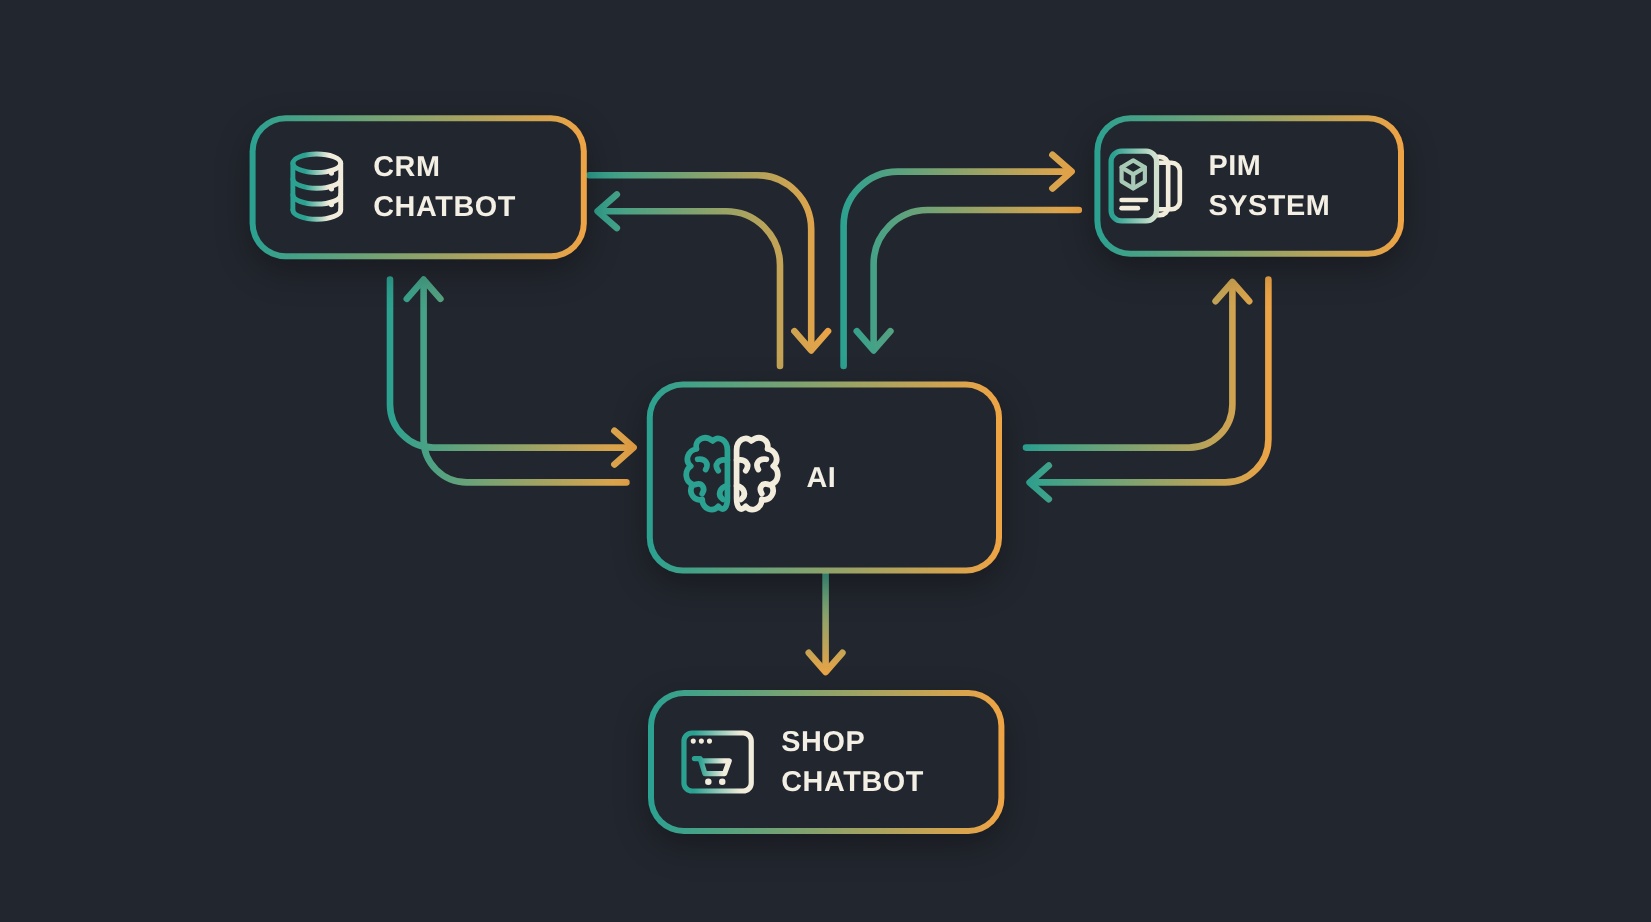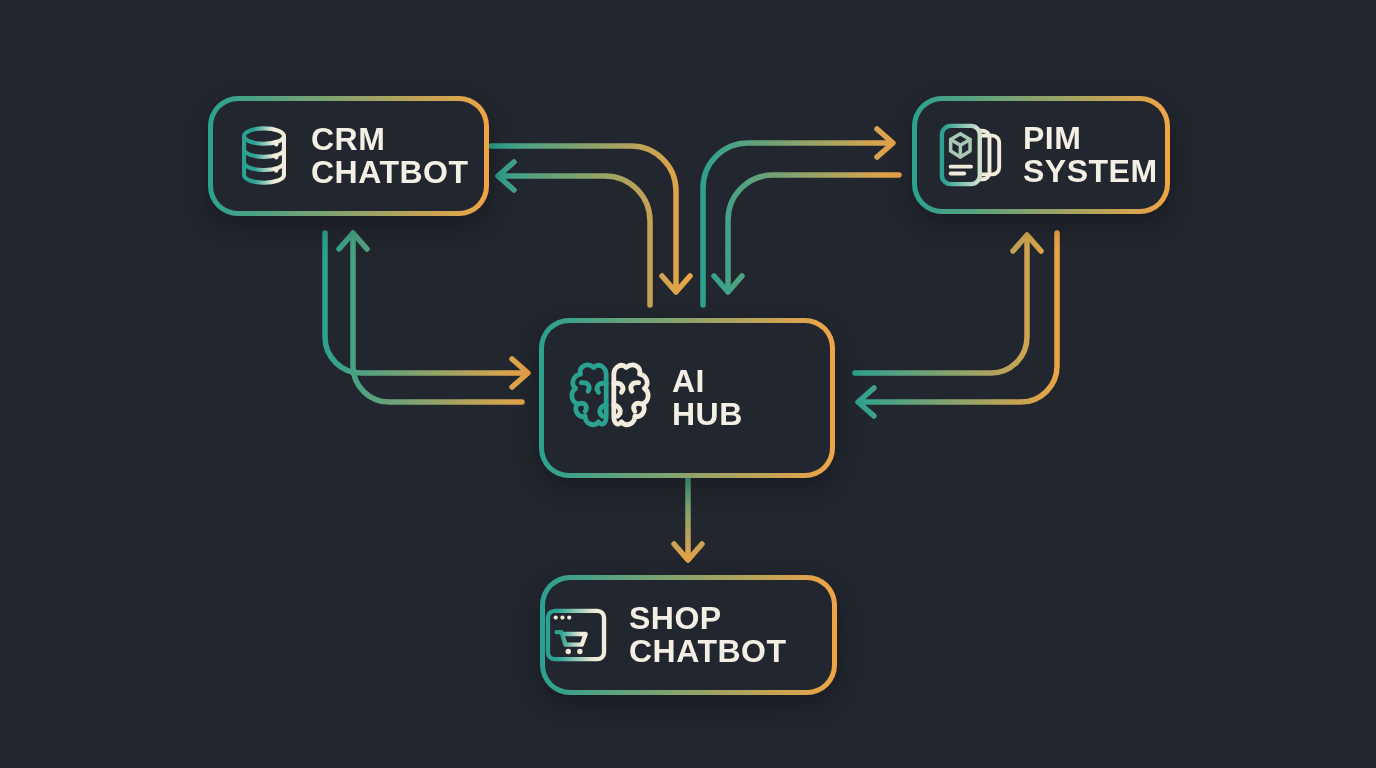--- a/index.html
+++ b/index.html
@@ -14,21 +14,21 @@
     background:linear-gradient(90deg,#2aa191,#f0a444);
     box-shadow:0 10px 28px rgba(0,0,0,.30);
     box-sizing:border-box;
   }
   .node-inner {
     width:100%; height:100%; border-radius:25px; background:#22262e;
     display:flex; align-items:center; box-sizing:border-box;
   }
   .label {
     display:flex; flex-direction:column;
-    color:#f3efe4; font-weight:bold; font-size:32px; line-height:33px;
+    color:#f3efe4; font-weight:bold; font-size:24px; line-height:33px;
     letter-spacing:.5px; white-space:nowrap;
   }
   .icon { flex:0 0 auto; }
 </style>
 </head>
 <body>
 
 <div class="stage">
 
   <svg class="edges" width="1376" height="768" viewBox="0 0 1376 768">
@@ -127,21 +127,21 @@
         </g>
       </svg>
       <div class="label" style="margin-left:18px">
         <span>CRM</span>
         <span>CHATBOT</span>
       </div>
     </div>
   </div>
 
   <div class="node" style="left:912px;top:96px;width:258px;height:118px">
-    <div class="node-inner" style="padding-left:20px">
+    <div class="node-inner" style="padding-left:4px">
       <svg class="icon" width="70" height="66" viewBox="0 0 72 68">
         <defs>
           <linearGradient id="gPim" x1="0" y1="0" x2="1" y2="0">
             <stop offset="0.05" stop-color="#2aa191"></stop>
               <stop offset="0.95" stop-color="#cfe0cd"></stop>
           </linearGradient>
         </defs>
 
         <g fill="none" stroke="#f1ecdc" stroke-width="4" stroke-linecap="round">
           <rect x="30" y="14" width="34" height="40" rx="7"></rect>
@@ -182,27 +182,26 @@
         <g fill="none" stroke="#f1ecdc" stroke-width="5" stroke-linecap="round" stroke-linejoin="round">
           <path d="M48,58 L48,16 C48,7 56,3 61,8 C68,2 77,7 75,15 C82,16 86,25 80,30 C86,34 85,44 78,46 C83,53 77,61 70,59 C70,67 61,71 56,65 C52,70 48,67 48,58 Z"></path>
           <path d="M48,25 C56,23 60,29 56,34"></path>
           <path d="M74,24 C67,23 64,28 67,33"></path>
           <path d="M76,46 C70,44 67,49 70,54"></path>
           <path d="M48,47 C55,49 57,55 52,59"></path>
         </g>
       </svg>
       <div class="label" style="margin-left:20px">
         <span>AI</span>
-        <span>HUB</span>
       </div>
     </div>
   </div>
 
   <div class="node" style="left:540px;top:575px;width:297px;height:120px">
-    <div class="node-inner" style="">
+    <div class="node-inner" style="padding-left:22px">
       <svg class="icon" width="62" height="58" viewBox="0 0 64 60">
         <defs>
           <linearGradient id="gShop" x1="0" y1="0" x2="1" y2="0">
             <stop offset="0.15" stop-color="#2aa191"></stop>
               <stop offset="0.85" stop-color="#f1ecdc"></stop>
           </linearGradient>
         </defs>
         <g fill="none" stroke="url(#gShop)" stroke-width="4.5" stroke-linecap="round" stroke-linejoin="round">
           <rect x="3" y="5" width="58" height="50" rx="7"></rect>
           <path d="M3,19 H61"></path>

